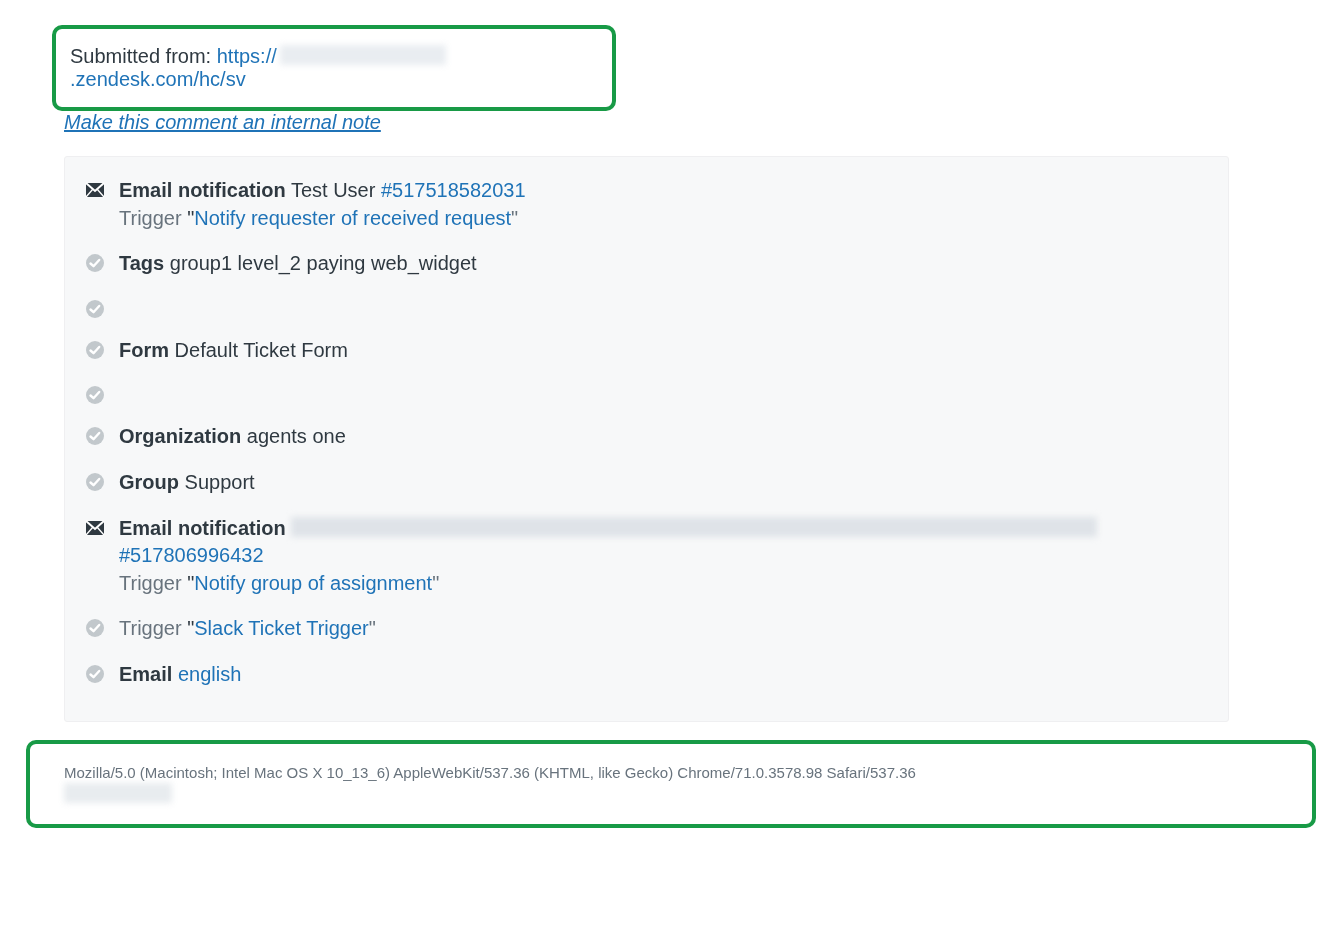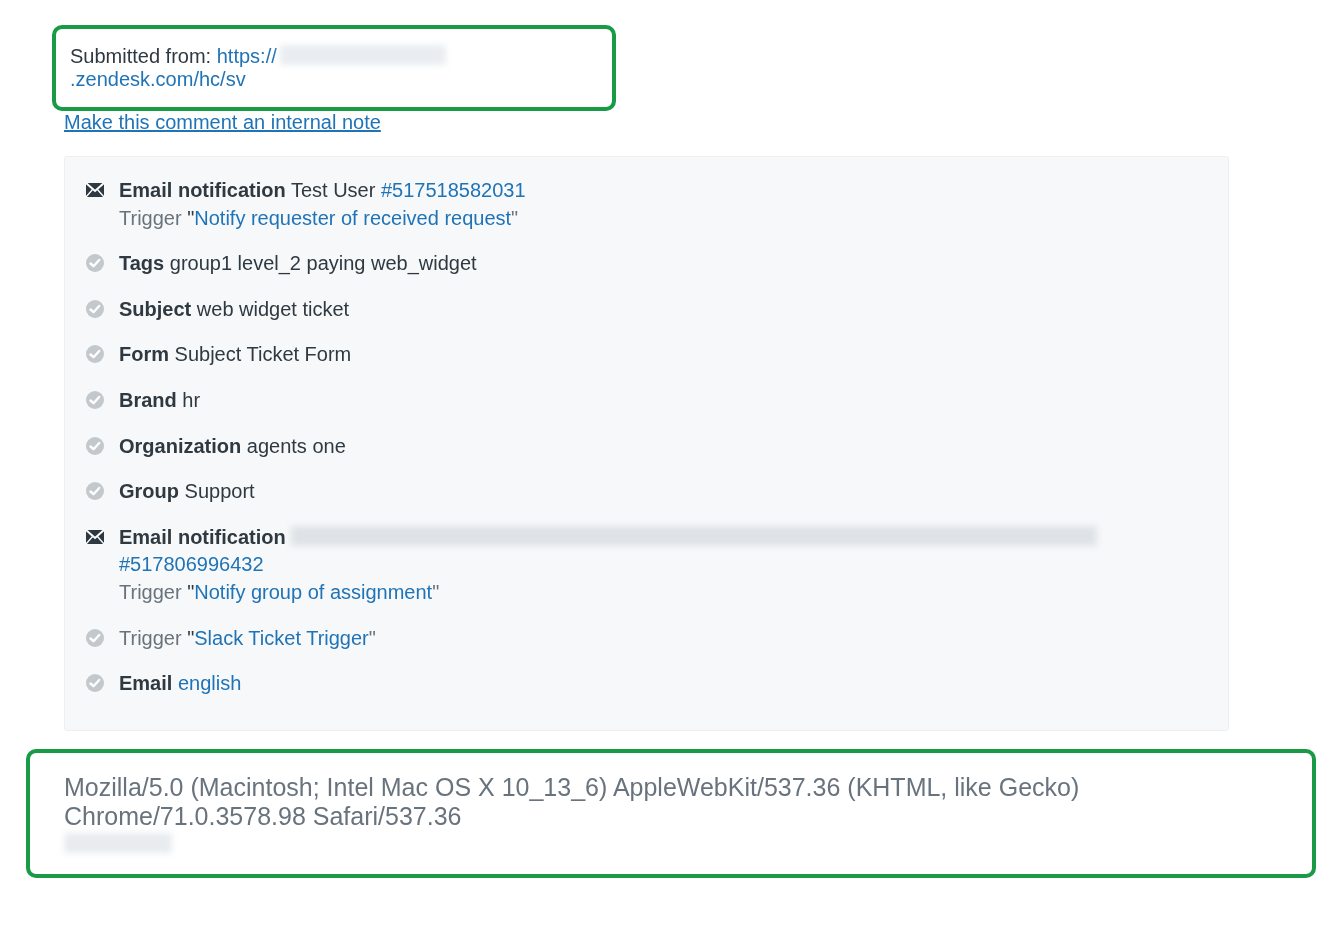--- a/index.html
+++ b/index.html
@@ -7,42 +7,42 @@
     body { width: 1342px; padding: 0; background: #fff; }
 
     
     .callout { border: 4px solid #189a46; border-radius: 10px; }
 
     .top-callout { margin: 25px 0 0 52px; width: 564px; padding: 16px 12px 16px 14px; }
     .submitted-line { color: #2f3941; }
     .submitted-line a { color: #1f73b7; text-decoration: none; }
     .submitted-redacted { display:inline-block; width: 166px; height: 1em; background: #e9edf1; filter: blur(3px); vertical-align: -2px; margin: 0 3px; }
 
-    .internal-note { margin: 11px 0 0 64px; color: #1f73b7; cursor: pointer; }
+    .internal-note { margin: 11px 0 0 64px; color: #1f73b7; font-style: italic; cursor: pointer; }
 
     
     .events { margin: 22px 3px 0 64px; width: 1165px; background: #f7f8f9; border: 1px solid #efeff1; border-radius: 3px; padding: 14px 18px 20px 18px; }
 
     .evt { display: flex; align-items: flex-start; column-gap: 12px; padding: 6px 0 12px 2px; }
     .icon-col { flex: 0 0 22px; padding-top: 3px; }
     .body-col { flex: 1; line-height: 1.38; }
 
     .label-strong { font-weight: 700; color: #2f3941; }
     .plain { color: #2f3941; font-weight: 400; }
     .muted { color: #68737d; font-weight: 400; }
     .link { color: #1f73b7; text-decoration: none; cursor: pointer; }
 
     .sub { display:block; }
 
     
     .redact { display:inline-block; height: 1em; background: #dfe3e8; filter: blur(3px); vertical-align: -2px; border-radius:1px; }
 
     
     .bottom-callout { margin: 18px 0 0 26px; width: 1290px; padding: 20px 30px 16px 34px; }
-    .ua, .geo { color: #68737d; font-size: 25px; }
+    .ua, .geo { color: #68737d; font-size: 15px; }
     .ip-redact { display:inline-block; width: 108px; height: 1em; background: #e8ecef; filter: blur(3px); margin-top:2px; }
 
     
     .mail-svg { display:block; }
     .check-svg { display:block; }
   </style>
 </head>
 <body>
 
 
@@ -77,37 +77,35 @@
         </svg>
       </div>
       <div class="body-col"><span><span class="label-strong">Tags</span> <span class="plain">group1 level_2 paying web_widget</span></span></div>
     </div>
     <div class="evt">
       <div class="icon-col">
         <svg class="check-svg" width="20" height="20" viewBox="0 0 20 20">
           <use href="#check-ico"></use>
         </svg>
       </div>
-      <div class="body-col"><span><span class="label-strong">Subject</span> <span class="plain">web widget ticket</span></span></div>
     </div>
     <div class="evt">
       <div class="icon-col">
         <svg class="check-svg" width="20" height="20" viewBox="0 0 20 20">
           <use href="#check-ico"></use>
         </svg>
       </div>
-      <div class="body-col"><span><span class="label-strong">Form</span> <span class="plain">Subject Ticket Form</span></span></div>
+      <div class="body-col"><span><span class="label-strong">Form</span> <span class="plain">Default Ticket Form</span></span></div>
     </div>
     <div class="evt">
       <div class="icon-col">
         <svg class="check-svg" width="20" height="20" viewBox="0 0 20 20">
           <use href="#check-ico"></use>
         </svg>
       </div>
-      <div class="body-col"><span><span class="label-strong">Brand</span> <span class="plain">hr</span></span></div>
     </div>
     <div class="evt">
       <div class="icon-col">
         <svg class="check-svg" width="20" height="20" viewBox="0 0 20 20">
           <use href="#check-ico"></use>
         </svg>
       </div>
       <div class="body-col"><span><span class="label-strong">Organization</span> <span class="plain">agents one</span></span></div>
     </div>
     <div class="evt">

